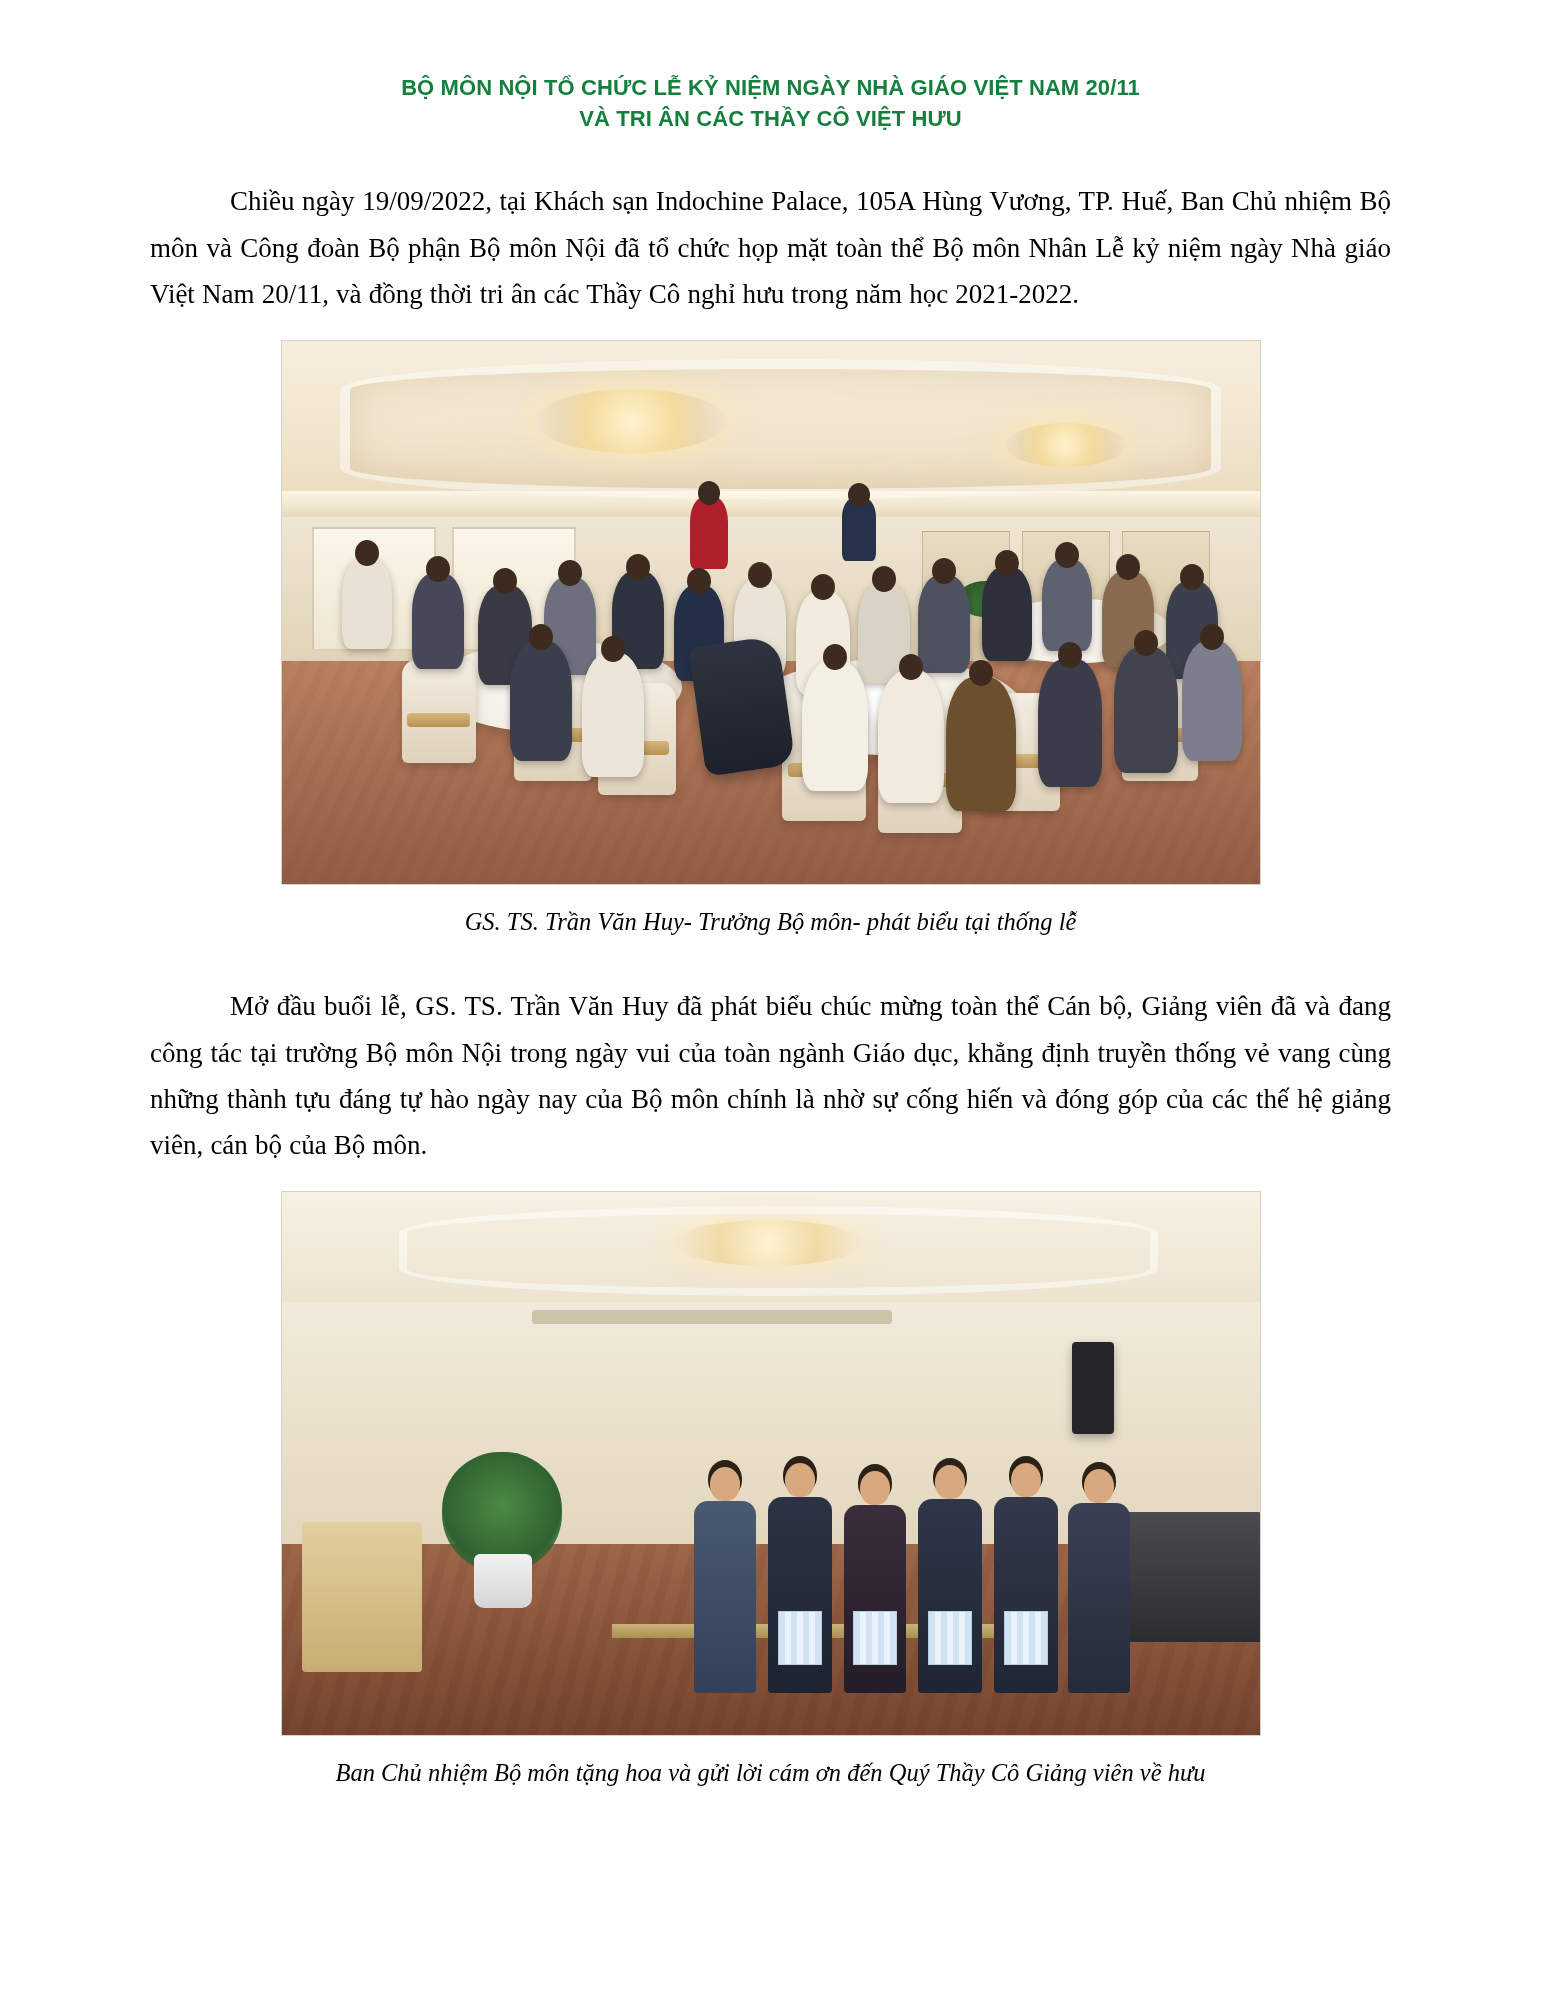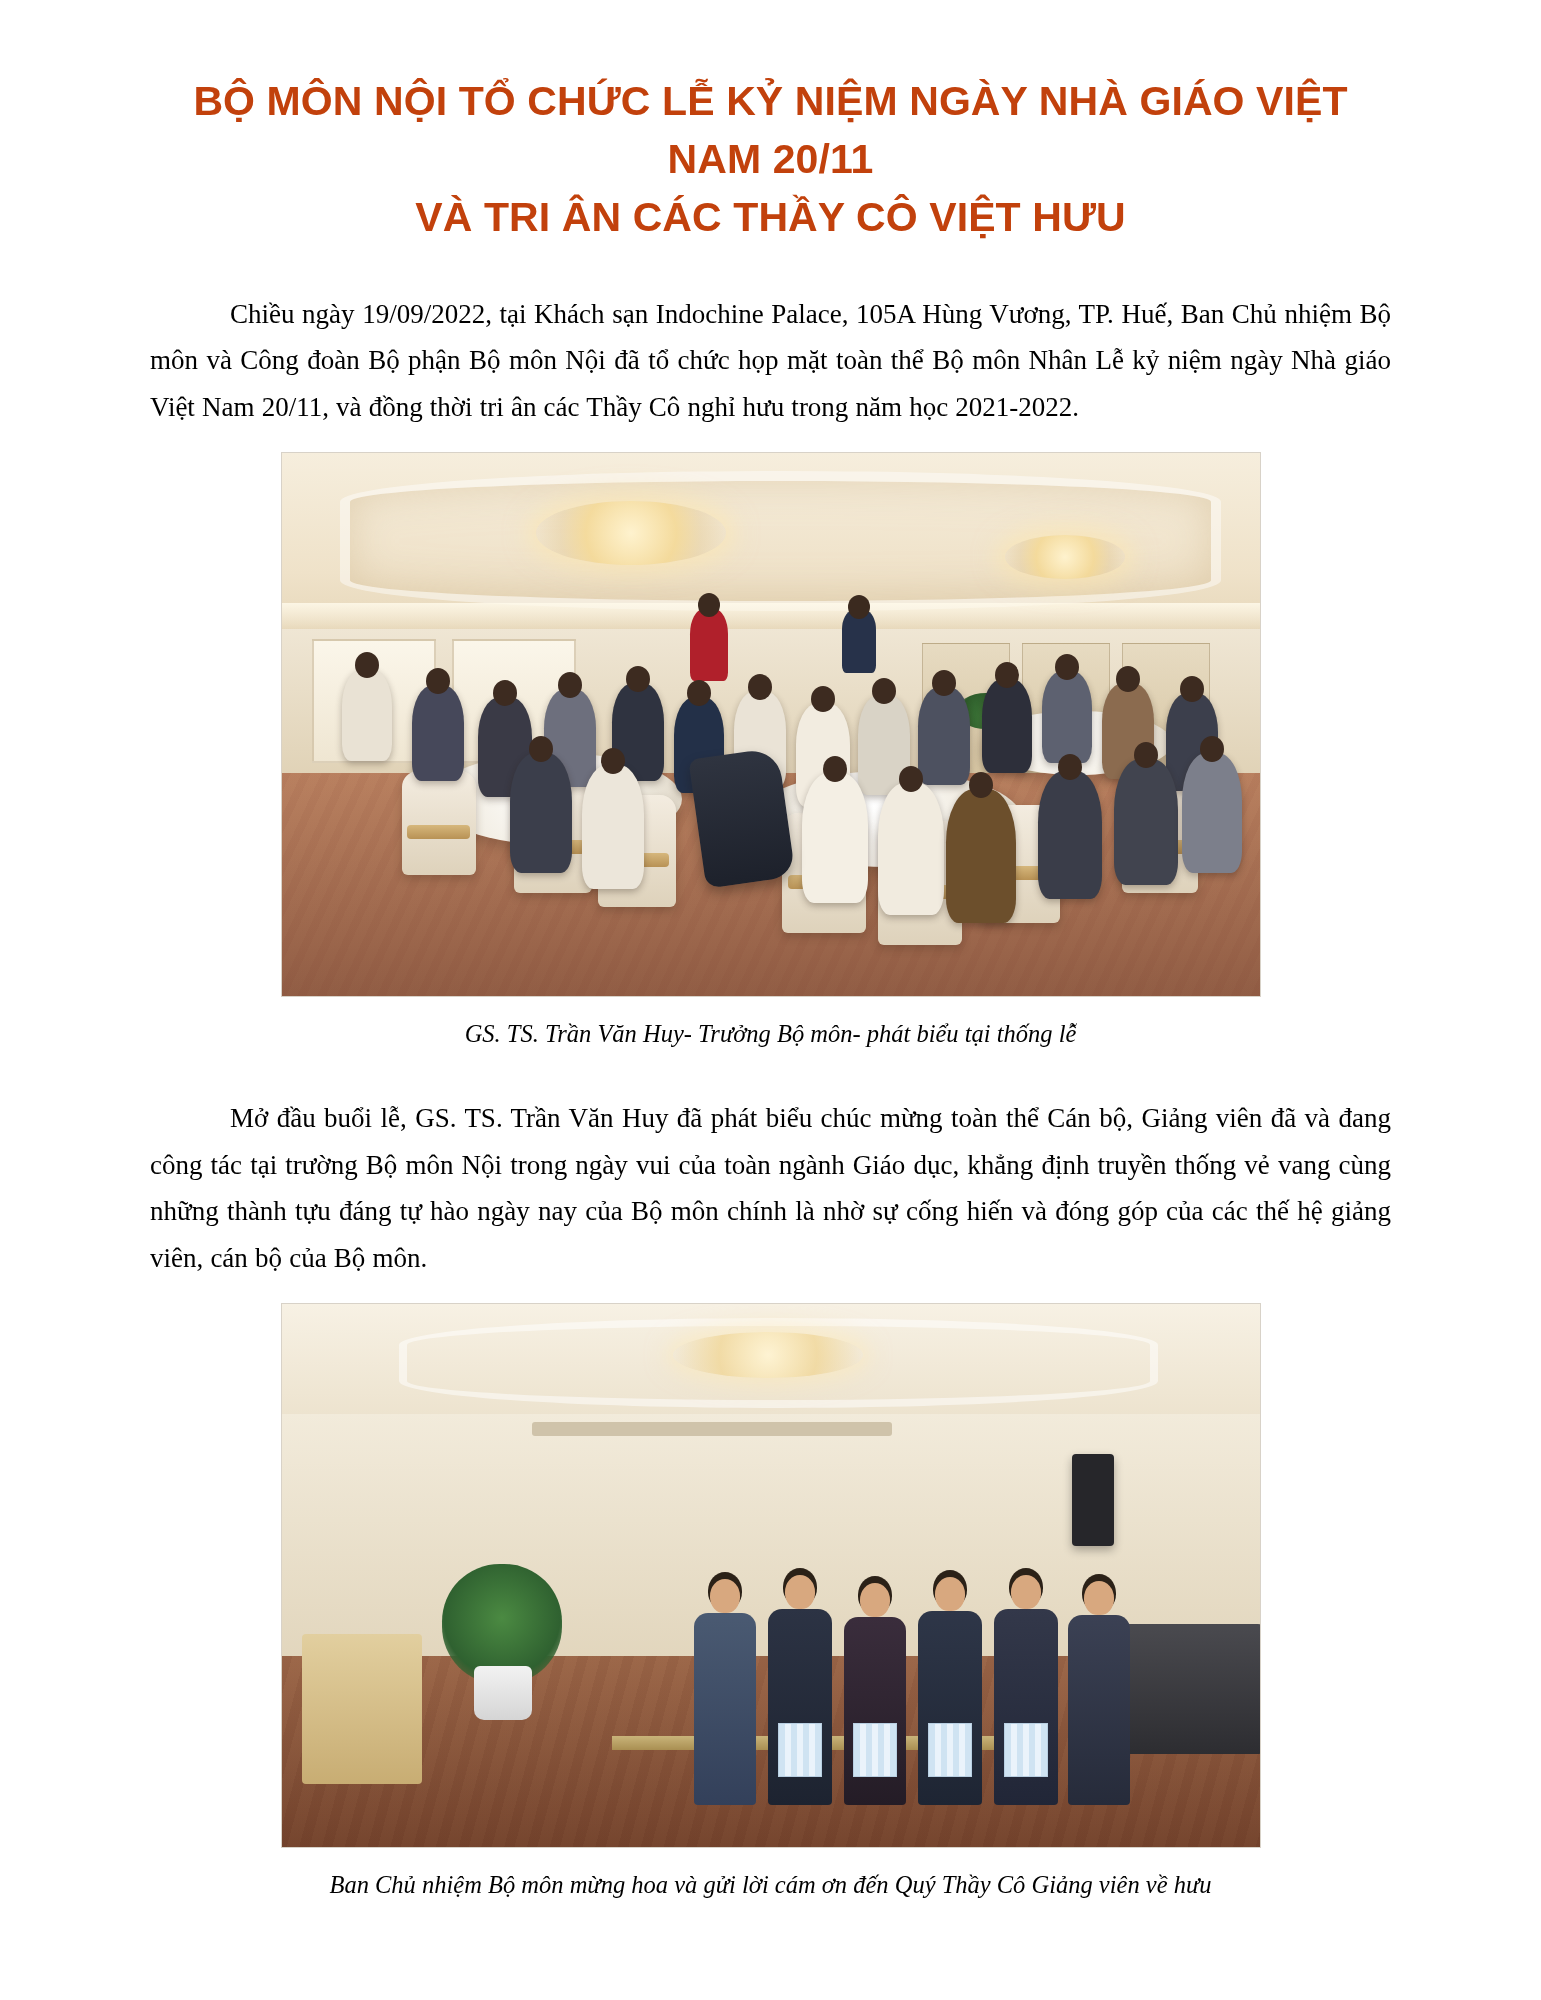--- a/index.html
+++ b/index.html
@@ -16,22 +16,22 @@
   .page {
     width: 1541px;
     min-height: 2000px;
     box-sizing: border-box;
     padding: 60px 150px 20px 150px;
     position: relative;
   }
   .doc-title {
     font-family: "Liberation Sans", sans-serif;
     font-weight: bold;
-    color: #c2410c;
-    font-size: 41px;
+    color: #15803d;
+    font-size: 22px;
     line-height: 1.42;
     text-align: center;
     letter-spacing: 0.1px;
     margin: 12px 0 0 0;
   }
   .doc-title .line2 {
     display: block;
   }
   p.body-text {
     font-size: 27px;
@@ -355,16 +355,16 @@
         <span class="gift"></span>
       </div>
       <div class="g-person" style="left:712px; width:64px; height:196px; background:linear-gradient(#33384a,#212637);">
         <span class="head"></span>
         <span class="gift"></span>
       </div>
       <div class="g-person" style="left:786px; width:62px; height:190px; background:linear-gradient(#3b4154,#262b3a);">
         <span class="head"></span>
       </div>
     </div>
-    <div class="caption">Ban Chủ nhiệm Bộ môn mừng hoa và gửi lời cám ơn đến Quý Thầy Cô Giảng viên về hưu</div>
+    <div class="caption">Ban Chủ nhiệm Bộ môn tặng hoa và gửi lời cám ơn đến Quý Thầy Cô Giảng viên về hưu</div>
   </div>
 
 </div>
 
 </body></html>

